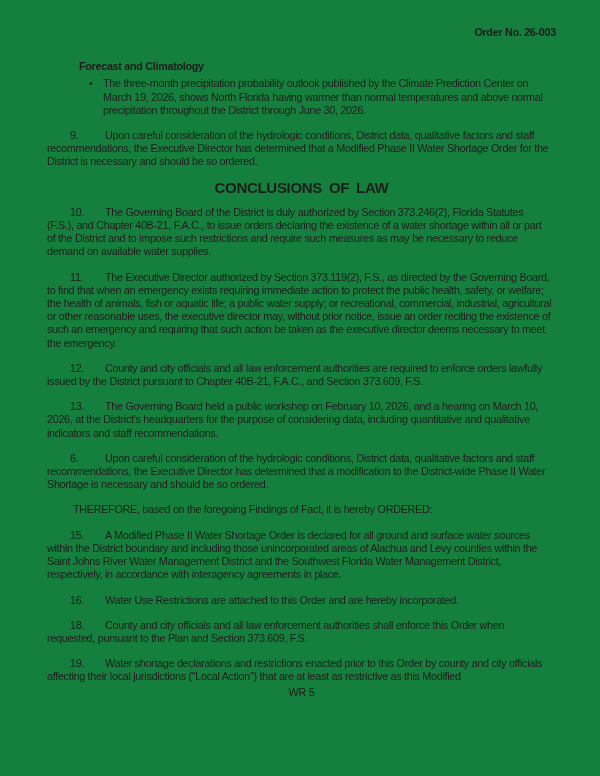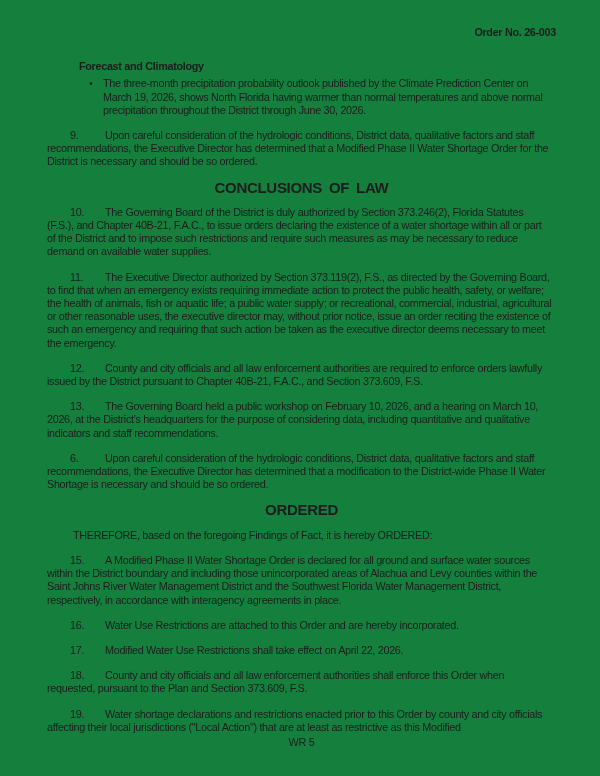--- a/index.html
+++ b/index.html
@@ -92,29 +92,27 @@
   <p class="para"><span class="pnum">10.</span><span>The Governing Board of the District is duly authorized by Section 373.246(2), Florida Statutes (F.S.), and Chapter 40B-21, F.A.C., to issue orders declaring the existence of a water shortage within all or part of the District and to impose such restrictions and require such measures as may be necessary to reduce demand on available water supplies.</span></p>
 
   <p class="para"><span class="pnum">11.</span><span>The Executive Director authorized by Section 373.119(2), F.S., as directed by the Governing Board, to find that when an emergency exists requiring immediate action to protect the public health, safety, or welfare; the health of animals, fish or aquatic life; a public water supply; or recreational, commercial, industrial, agricultural or other reasonable uses, the executive director may, without prior notice, issue an order reciting the existence of such an emergency and requiring that such action be taken as the executive director deems necessary to meet the emergency.</span></p>
 
   <p class="para"><span class="pnum">12.</span><span>County and city officials and all law enforcement authorities are required to enforce orders lawfully issued by the District pursuant to Chapter 40B-21, F.A.C., and Section 373.609, F.S.</span></p>
 
   <p class="para"><span class="pnum">13.</span><span>The Governing Board held a public workshop on February 10, 2026, and a hearing on March 10, 2026, at the District's headquarters for the purpose of considering data, including quantitative and qualitative indicators and staff recommendations.</span></p>
 
   <p class="para"><span class="pnum">6.</span><span>Upon careful consideration of the hydrologic conditions, District data, qualitative factors and staff recommendations, the Executive Director has determined that a modification to the District-wide Phase II Water Shortage is necessary and should be so ordered.</span></p>
 
-  <div class="heading-center">ORDERED</div>
 
   <p class="intro">THEREFORE, based on the foregoing Findings of Fact, it is hereby ORDERED:</p>
 
   <p class="para"><span class="pnum">15.</span><span>A Modified Phase II Water Shortage Order is declared for all ground and surface water sources within the District boundary and including those unincorporated areas of Alachua and Levy counties within the Saint Johns River Water Management District and the Southwest Florida Water Management District, respectively, in accordance with interagency agreements in place.</span></p>
 
   <p class="para"><span class="pnum">16.</span><span>Water Use Restrictions are attached to this Order and are hereby incorporated.</span></p>
 
-  <p class="para"><span class="pnum">17.</span><span>Modified Water Use Restrictions shall take effect on April 22, 2026.</span></p>
 
   <p class="para"><span class="pnum">18.</span><span>County and city officials and all law enforcement authorities shall enforce this Order when requested, pursuant to the Plan and Section 373.609, F.S.</span></p>
 
   <p class="para"><span class="pnum">19.</span><span>Water shortage declarations and restrictions enacted prior to this Order by county and city officials affecting their local jurisdictions ("Local Action") that are at least as restrictive as this Modified</span></p>
 
   <div class="page-footer">WR 5</div>
 
 </div>
 
 </body></html>

